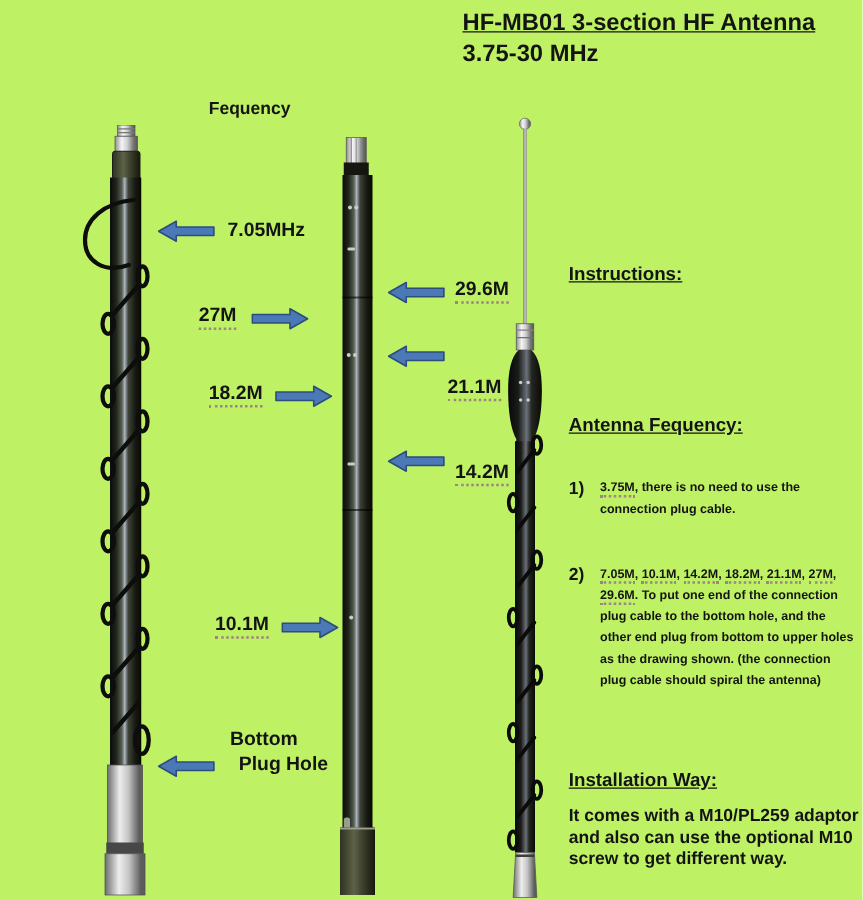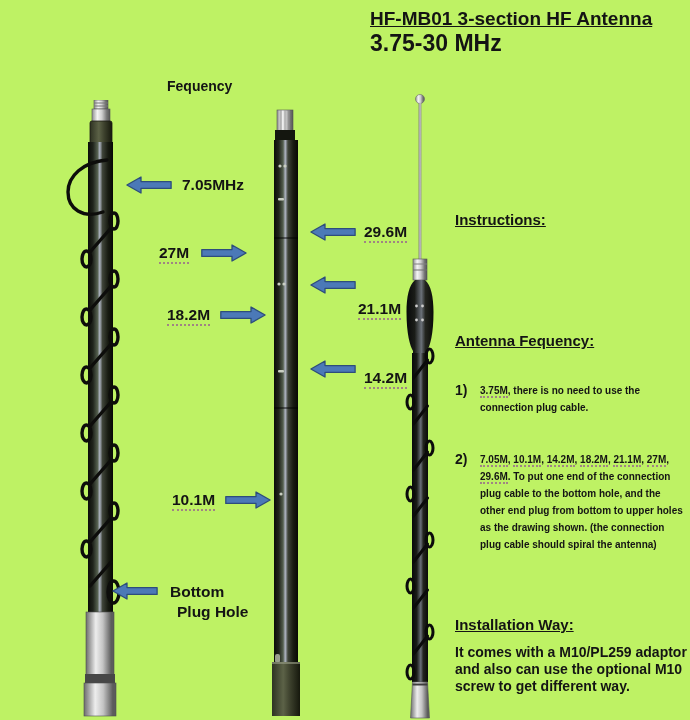--- a/index.html
+++ b/index.html
@@ -6,27 +6,27 @@
   .page {
     position:relative; width:690px; height:720px; background:#bef264;
     font-family:"Liberation Sans", sans-serif; font-weight:700; color:#141414;
     overflow:hidden;
   }
   .abs { position:absolute; }
 
   
   .title { left:370px; top:6px; line-height:25px; }
   .title .l1 { font-size:19px; text-decoration:underline; white-space:nowrap; }
-  .title .l2 { font-size:23px; white-space:nowrap; }
+  .title .l2 { font-size:19px; white-space:nowrap; }
 
   
   .freq-header { left:167px; top:78px; font-size:14px; }
 
   
-  .callout { position:absolute; display:flex; align-items:flex-start; font-size:15.5px; white-space:nowrap; }
+  .callout { position:absolute; display:flex; align-items:flex-end; font-size:15.5px; white-space:nowrap; }
   .callout .gap8  { width:8px; }  .callout .gap10 { width:10px; } .callout .gap12 { width:12px; }
   .arrow { display:inline-flex; line-height:0; }
   .ap { stroke-width:1.3px; stroke-linejoin:round; }
   .dotted { border-bottom:2px dotted #a08484; }
   .callout.stacked { display:block; }
   .callout.stacked .lbl { display:block; margin:2px 0 0 48px; }
   .two-line .line2 { padding-left:7px; }
   .lowered { margin-top:9px; }
 
   
@@ -232,21 +232,21 @@
   <div class="callout" style="left:172px;top:491px">
     <span class="lbl dotted">10.1M</span>
     <span class="gap10"></span>
     <span class="arrow">
       <svg width="46" height="18" viewBox="0 0 46 18">
           <polygon class="ap" points="31,1 31,5.6 0.8,5.6 0.8,12.4 31,12.4 31,17 45.1,9" fill="#4b79b7" stroke="#2d4d7c"></polygon>
         </svg>
     </span>
   </div>
 
-  <div class="callout" style="left:112px;top:582px">
+  <div class="callout" style="left:126px;top:582px">
     <span class="arrow">
       <svg width="46" height="18" viewBox="0 0 46 18">
           <polygon class="ap" points="15,1 15,5.6 45.1,5.6 45.1,12.4 15,12.4 15,17 0.9,9" fill="#4b79b7" stroke="#2d4d7c"></polygon>
         </svg>
     </span>
     <span class="gap12"></span>
     <span class="two-line" style="line-height:20px">
       <span style="display:block">Bottom</span>
       <span style="display:block" class="line2">Plug Hole</span>
     </span>

